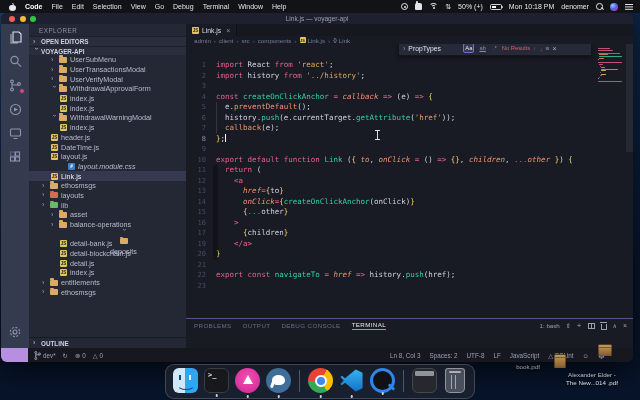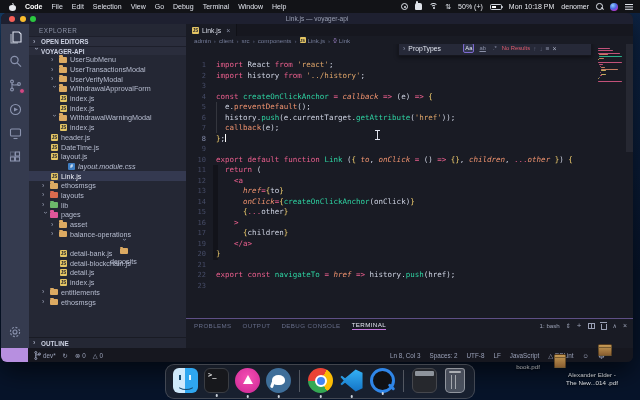--- a/index.html
+++ b/index.html
@@ -339,25 +339,20 @@
           </div>
           <div class="trow" style="padding-left: 13px;">
             <span class="chev">›</span>
             <span class="fold" style="background: rgb(217, 106, 78);"></span>
             <span>layouts</span>
           </div>
           <div class="trow" style="padding-left: 13px;">
             <span class="chev">›</span>
             <span class="fold" style="background: rgb(108, 184, 106);"></span>
             <span>lib</span>
-          </div>
-          <div class="trow" style="padding-left: 13px;">
-            <span class="chev down">›</span>
-            <span class="fold" style="background: rgb(224, 86, 154);"></span>
-            <span>pages</span>
           </div>
           <div class="trow" style="padding-left: 22px;">
             <span class="chev">›</span>
             <span class="fold" style="background: rgb(220, 170, 98);"></span>
             <span>asset</span>
           </div>
           <div class="trow" style="padding-left: 22px;">
             <span class="chev">›</span>
             <span class="fold" style="background: rgb(220, 170, 98);"></span>
             <span>balance-operations</span>

